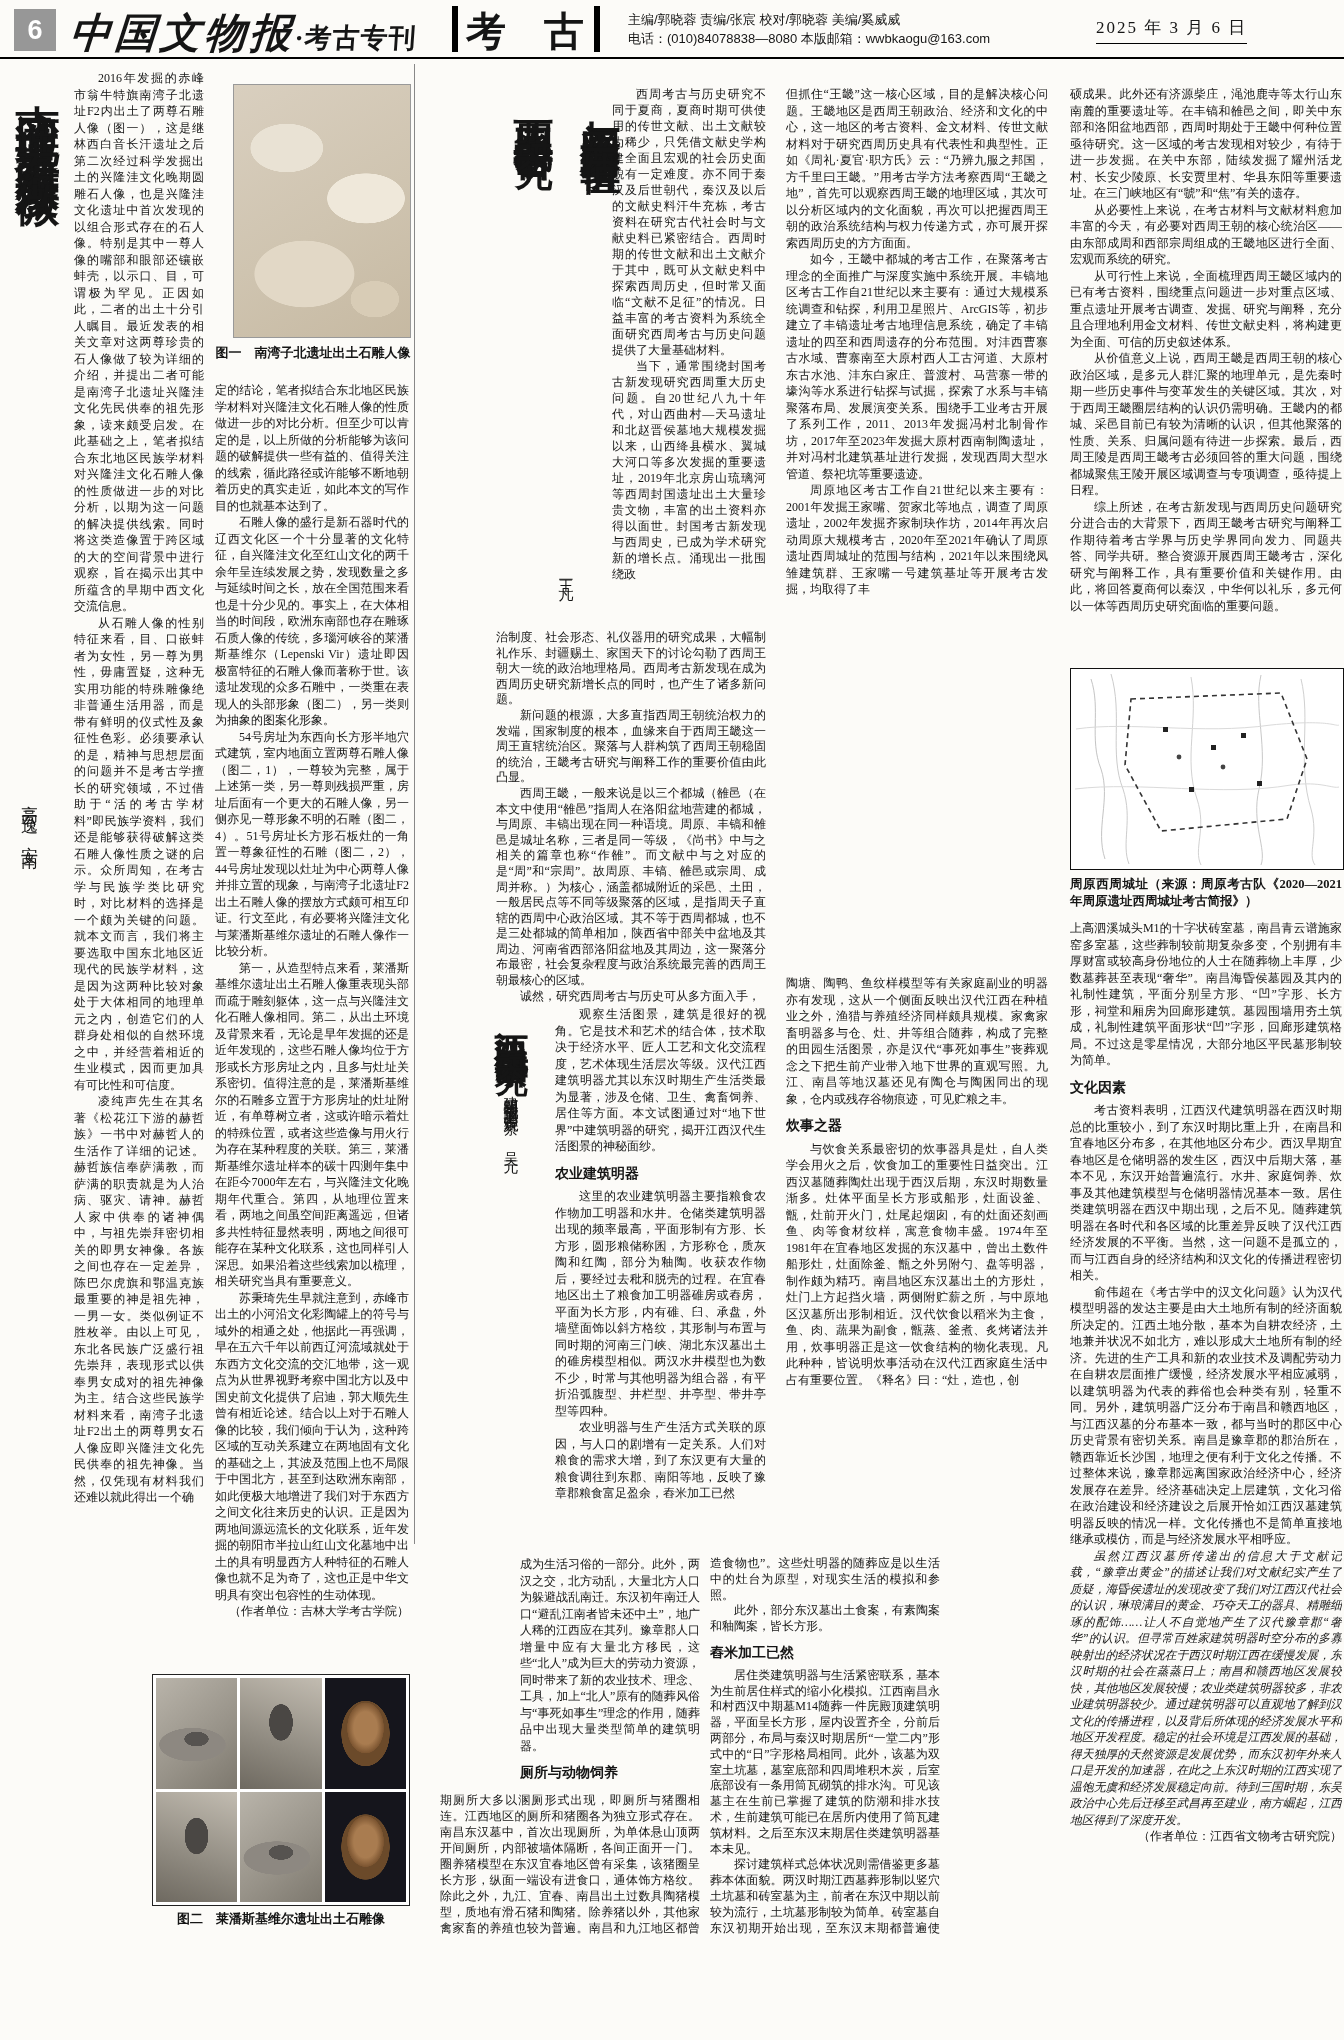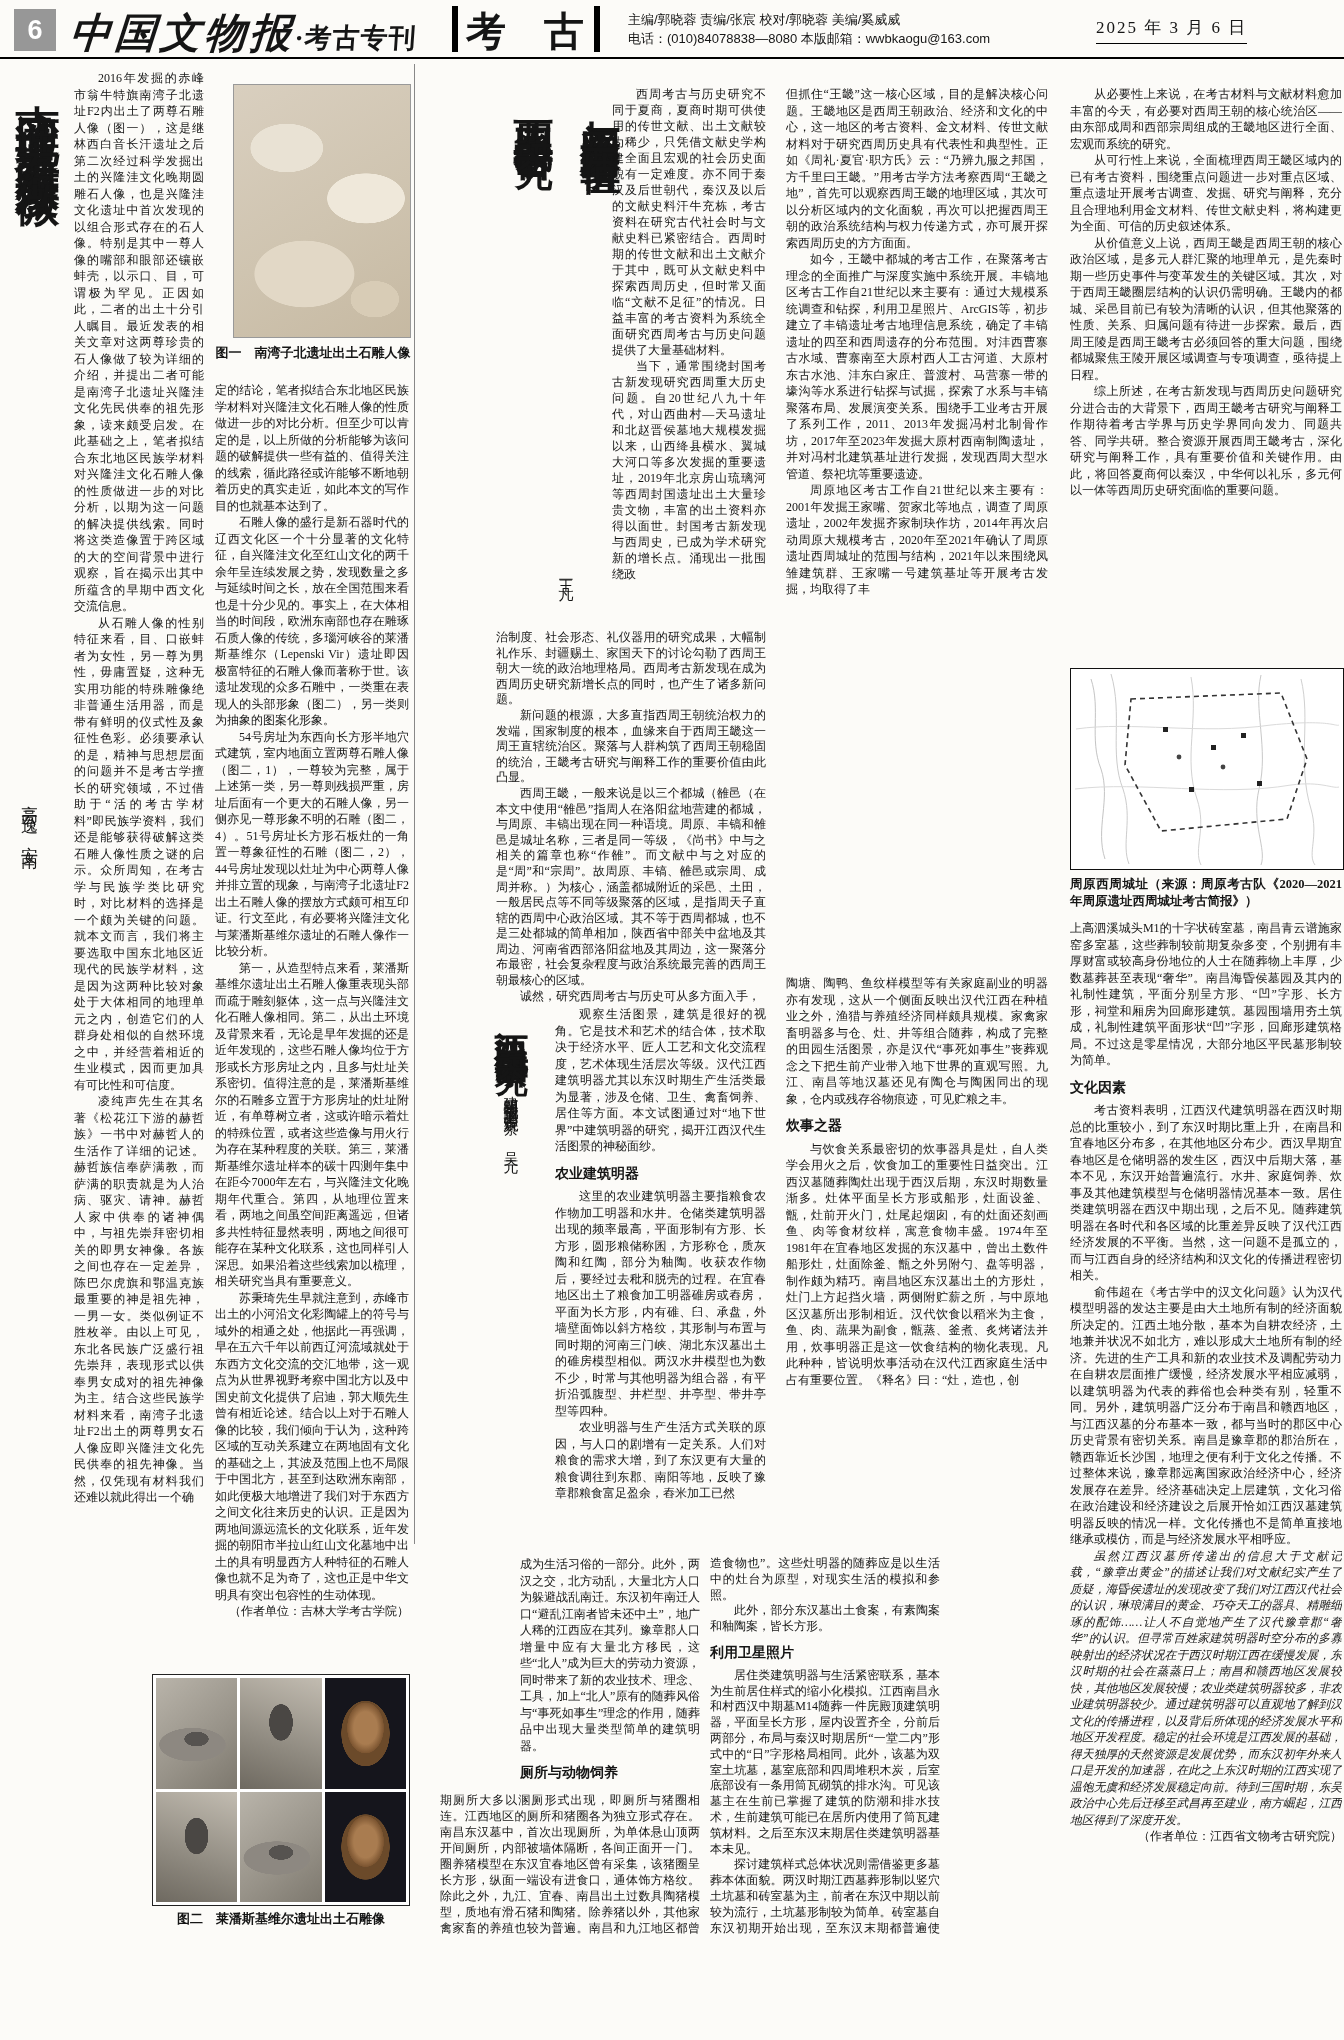--- a/index.html
+++ b/index.html
@@ -131,20 +131,21 @@
       <p class="p">新问题的根源，大多直指西周王朝统治权力的发端，国家制度的根本，血缘来自于西周王畿这一周王直辖统治区。聚落与人群构筑了西周王朝稳固的统治，王畿考古研究与阐释工作的重要价值由此凸显。</p>
       <p class="p">西周王畿，一般来说是以三个都城（雒邑（在本文中使用“雒邑”指周人在洛阳盆地营建的都城，与周原、丰镐出现在同一种语境。周原、丰镐和雒邑是城址名称，三者是同一等级，《尚书》中与之相关的篇章也称“作雒”。而文献中与之对应的是“周”和“宗周”。故周原、丰镐、雒邑或宗周、成周并称。）为核心，涵盖都城附近的采邑、土田，一般居民点等不同等级聚落的区域，是指周天子直辖的西周中心政治区域。其不等于西周都城，也不是三处都城的简单相加，陕西省中部关中盆地及其周边、河南省西部洛阳盆地及其周边，这一聚落分布最密，社会复杂程度与政治系统最完善的西周王朝最核心的区域。</p>
       <p class="p">诚然，研究西周考古与历史可从多方面入手，</p>
     </div>
   <div class="col" style="left:786px;top:86px;width:262px;height:884px;">
       <p class="pc">但抓住“王畿”这一核心区域，目的是解决核心问题。王畿地区是西周王朝政治、经济和文化的中心，这一地区的考古资料、金文材料、传世文献材料对于研究西周历史具有代表性和典型性。正如《周礼·夏官·职方氏》云：“乃辨九服之邦国，方千里曰王畿。”用考古学方法考察西周“王畿之地”，首先可以观察西周王畿的地理区域，其次可以分析区域内的文化面貌，再次可以把握西周王朝的政治系统结构与权力传递方式，亦可展开探索西周历史的方方面面。</p>
       <p class="p">如今，王畿中都城的考古工作，在聚落考古理念的全面推广与深度实施中系统开展。丰镐地区考古工作自21世纪以来主要有：通过大规模系统调查和钻探，利用卫星照片、ArcGIS等，初步建立了丰镐遗址考古地理信息系统，确定了丰镐遗址的四至和西周遗存的分布范围。对沣西曹寨古水域、曹寨南至大原村西人工古河道、大原村东古水池、沣东白家庄、普渡村、马营寨一带的壕沟等水系进行钻探与试掘，探索了水系与丰镐聚落布局、发展演变关系。围绕手工业考古开展了系列工作，2011、2013年发掘冯村北制骨作坊，2017年至2023年发掘大原村西南制陶遗址，并对冯村北建筑基址进行发掘，发现西周大型水管道、祭祀坑等重要遗迹。</p>
       <p class="p">周原地区考古工作自21世纪以来主要有：2001年发掘王家嘴、贺家北等地点，调查了周原遗址，2002年发掘齐家制玦作坊，2014年再次启动周原大规模考古，2020年至2021年确认了周原遗址西周城址的范围与结构，2021年以来围绕凤雏建筑群、王家嘴一号建筑基址等开展考古发掘，均取得了丰</p>
     </div>
   <div class="col" style="left:1070px;top:86px;width:272px;height:578px;">
+      <p class="pc">硕成果。此外还有济源柴庄，渑池鹿寺等太行山东南麓的重要遗址等。在丰镐和雒邑之间，即关中东部和洛阳盆地西部，西周时期处于王畿中何种位置亟待研究。这一区域的考古发现相对较少，有待于进一步发掘。在关中东部，陆续发掘了耀州活龙村、长安少陵原、长安贾里村、华县东阳等重要遗址。在三门峡地区有“虢”和“焦”有关的遗存。</p>
       <p class="p">从必要性上来说，在考古材料与文献材料愈加丰富的今天，有必要对西周王朝的核心统治区——由东部成周和西部宗周组成的王畿地区进行全面、宏观而系统的研究。</p>
       <p class="p">从可行性上来说，全面梳理西周王畿区域内的已有考古资料，围绕重点问题进一步对重点区域、重点遗址开展考古调查、发掘、研究与阐释，充分且合理地利用金文材料、传世文献史料，将构建更为全面、可信的历史叙述体系。</p>
       <p class="p">从价值意义上说，西周王畿是西周王朝的核心政治区域，是多元人群汇聚的地理单元，是先秦时期一些历史事件与变革发生的关键区域。其次，对于西周王畿圈层结构的认识仍需明确。王畿内的都城、采邑目前已有较为清晰的认识，但其他聚落的性质、关系、归属问题有待进一步探索。最后，西周王陵是西周王畿考古必须回答的重大问题，围绕都城聚焦王陵开展区域调查与专项调查，亟待提上日程。</p>
       <p class="p">综上所述，在考古新发现与西周历史问题研究分进合击的大背景下，西周王畿考古研究与阐释工作期待着考古学界与历史学界同向发力、同题共答、同学共研。整合资源开展西周王畿考古，深化研究与阐释工作，具有重要价值和关键作用。由此，将回答夏商何以秦汉，中华何以礼乐，多元何以一体等西周历史研究面临的重要问题。</p>
     </div>
 
   <div class="mapfig">
     <svg width="270" height="198" viewBox="0 0 270 198">
       <rect x="0" y="0" width="270" height="198" fill="#ffffff"></rect>
       <path d="M20,10 C30,40 18,70 30,100 C40,130 24,160 34,190" stroke="#c4c4c4" fill="none"></path>
@@ -186,21 +187,21 @@
       <p class="pc">期厕所大多以溷厕形式出现，即厕所与猪圈相连。江西地区的厕所和猪圈各为独立形式存在。南昌东汉墓中，首次出现厕所，为单体悬山顶两开间厕所，内部被墙体隔断，各间正面开一门。圈养猪模型在东汉宜春地区曾有采集，该猪圈呈长方形，纵面一端设有进食口，通体饰方格纹。除此之外，九江、宜春、南昌出土过数具陶猪模型，质地有滑石猪和陶猪。除养猪以外，其他家禽家畜的养殖也较为普遍。南昌和九江地区都曾出土陶牛模型，萍乡地区出土汉牛车纹楔形墓砖。</p>
     </div>
   <div class="col" style="left:786px;top:975px;width:262px;height:572px;">
       <p class="pc">陶塘、陶鸭、鱼纹样模型等有关家庭副业的明器亦有发现，这从一个侧面反映出汉代江西在种植业之外，渔猎与养殖经济同样颇具规模。家禽家畜明器多与仓、灶、井等组合随葬，构成了完整的田园生活图景，亦是汉代“事死如事生”丧葬观念之下把生前产业带入地下世界的直观写照。九江、南昌等地汉墓还见有陶仓与陶囷同出的现象，仓内或残存谷物痕迹，可见贮粮之丰。</p>
       <h4 class="sub">炊事之器</h4>
       <p class="p">与饮食关系最密切的炊事器具是灶，自人类学会用火之后，饮食加工的重要性日益突出。江西汉墓随葬陶灶出现于西汉后期，东汉时期数量渐多。灶体平面呈长方形或船形，灶面设釜、甑，灶前开火门，灶尾起烟囱，有的灶面还刻画鱼、肉等食材纹样，寓意食物丰盛。1974年至1981年在宜春地区发掘的东汉墓中，曾出土数件船形灶，灶面除釜、甑之外另附勺、盘等明器，制作颇为精巧。南昌地区东汉墓出土的方形灶，灶门上方起挡火墙，两侧附贮薪之所，与中原地区汉墓所出形制相近。汉代饮食以稻米为主食，鱼、肉、蔬果为副食，甑蒸、釜煮、炙烤诸法并用，炊事明器正是这一饮食结构的物化表现。凡此种种，皆说明炊事活动在汉代江西家庭生活中占有重要位置。《释名》曰：“灶，造也，创</p>
     </div>
   <div class="col" style="left:710px;top:1556px;width:230px;height:378px;line-height:15.8px;">
       <p class="pc">造食物也”。这些灶明器的随葬应是以生活中的灶台为原型，对现实生活的模拟和参照。</p>
       <p class="p">此外，部分东汉墓出土食案，有素陶案和釉陶案，皆长方形。</p>
-      <h4 class="sub">利用卫星照片</h4>
+      <h4 class="sub">舂米加工已然</h4>
       <p class="p">居住类建筑明器与生活紧密联系，基本为生前居住样式的缩小化模拟。江西南昌永和村西汉中期墓M14随葬一件庑殿顶建筑明器，平面呈长方形，屋内设置齐全，分前后两部分，布局与秦汉时期居所“一堂二内”形式中的“日”字形格局相同。此外，该墓为双室土坑墓，墓室底部和四周堆积木炭，后室底部设有一条用筒瓦砌筑的排水沟。可见该墓主在生前已掌握了建筑的防潮和排水技术，生前建筑可能已在居所内使用了筒瓦建筑材料。之后至东汉末期居住类建筑明器基本未见。</p>
       <p class="p">探讨建筑样式总体状况则需借鉴更多墓葬本体面貌。两汉时期江西墓葬形制以竖穴土坑墓和砖室墓为主，前者在东汉中期以前较为流行，土坑墓形制较为简单。砖室墓自东汉初期开始出现，至东汉末期都普遍使用，东汉中期以前的砖室墓与土坑墓形制接近。从东汉早期至东汉结束，江西葬制出现了一些新变化：赣州狮子岭墓葬长方形单室画像砖平顶墓，</p>
     </div>
   <div class="col" style="left:1070px;top:920px;width:272px;height:1018px;">
       <p class="pc">上高泗溪城头M1的十字状砖室墓，南昌青云谱施家窑多室墓，这些葬制较前期复杂多变，个别拥有丰厚财富或较高身份地位的人士在随葬物上丰厚，少数墓葬甚至表现“奢华”。南昌海昏侯墓园及其内的礼制性建筑，平面分别呈方形、“凹”字形、长方形，祠堂和厢房为回廊形建筑。墓园围墙用夯土筑成，礼制性建筑平面形状“凹”字形，回廊形建筑格局。不过这是零星情况，大部分地区平民墓形制较为简单。</p>
       <h4 class="sub">文化因素</h4>
       <p class="p">考古资料表明，江西汉代建筑明器在西汉时期总的比重较小，到了东汉时期比重上升，在南昌和宜春地区分布多，在其他地区分布少。西汉早期宜春地区是仓储明器的发生区，西汉中后期大落，基本不见，东汉开始普遍流行。水井、家庭饲养、炊事及其他建筑模型与仓储明器情况基本一致。居住类建筑明器在西汉中期出现，之后不见。随葬建筑明器在各时代和各区域的比重差异反映了汉代江西经济发展的不平衡。当然，这一问题不是孤立的，而与江西自身的经济结构和汉文化的传播进程密切相关。</p>
       <p class="p">俞伟超在《考古学中的汉文化问题》认为汉代模型明器的发达主要是由大土地所有制的经济面貌所决定的。江西土地分散，基本为自耕农经济，土地兼并状况不如北方，难以形成大土地所有制的经济。先进的生产工具和新的农业技术及调配劳动力在自耕农层面推广缓慢，经济发展水平相应减弱，以建筑明器为代表的葬俗也会种类有别，轻重不同。另外，建筑明器广泛分布于南昌和赣西地区，与江西汉墓的分布基本一致，都与当时的郡区中心历史背景有密切关系。南昌是豫章郡的郡治所在，赣西靠近长沙国，地理之便有利于文化之传播。不过整体来说，豫章郡远离国家政治经济中心，经济发展存在差异。经济基础决定上层建筑，文化习俗在政治建设和经济建设之后展开恰如江西汉墓建筑明器反映的情况一样。文化传播也不是简单直接地继承或模仿，而是与经济发展水平相呼应。</p>
       <p class="p kai">虽然江西汉墓所传递出的信息大于文献记载，“豫章出黄金”的描述让我们对文献纪实产生了质疑，海昏侯遗址的发现改变了我们对江西汉代社会的认识，琳琅满目的黄金、巧夺天工的器具、精雕细琢的配饰……让人不自觉地产生了汉代豫章郡“奢华”的认识。但寻常百姓家建筑明器时空分布的多寡映射出的经济状况在于西汉时期江西在缓慢发展，东汉时期的社会在蒸蒸日上；南昌和赣西地区发展较快，其他地区发展较慢；农业类建筑明器较多，非农业建筑明器较少。通过建筑明器可以直观地了解到汉文化的传播进程，以及背后所体现的经济发展水平和地区开发程度。稳定的社会环境是江西发展的基础，得天独厚的天然资源是发展优势，而东汉初年外来人口是开发的加速器，在此之上东汉时期的江西实现了温饱无虞和经济发展稳定向前。待到三国时期，东吴政治中心先后迁移至武昌再至建业，南方崛起，江西地区得到了深度开发。</p>
       <p class="by">（作者单位：江西省文物考古研究院）</p>

